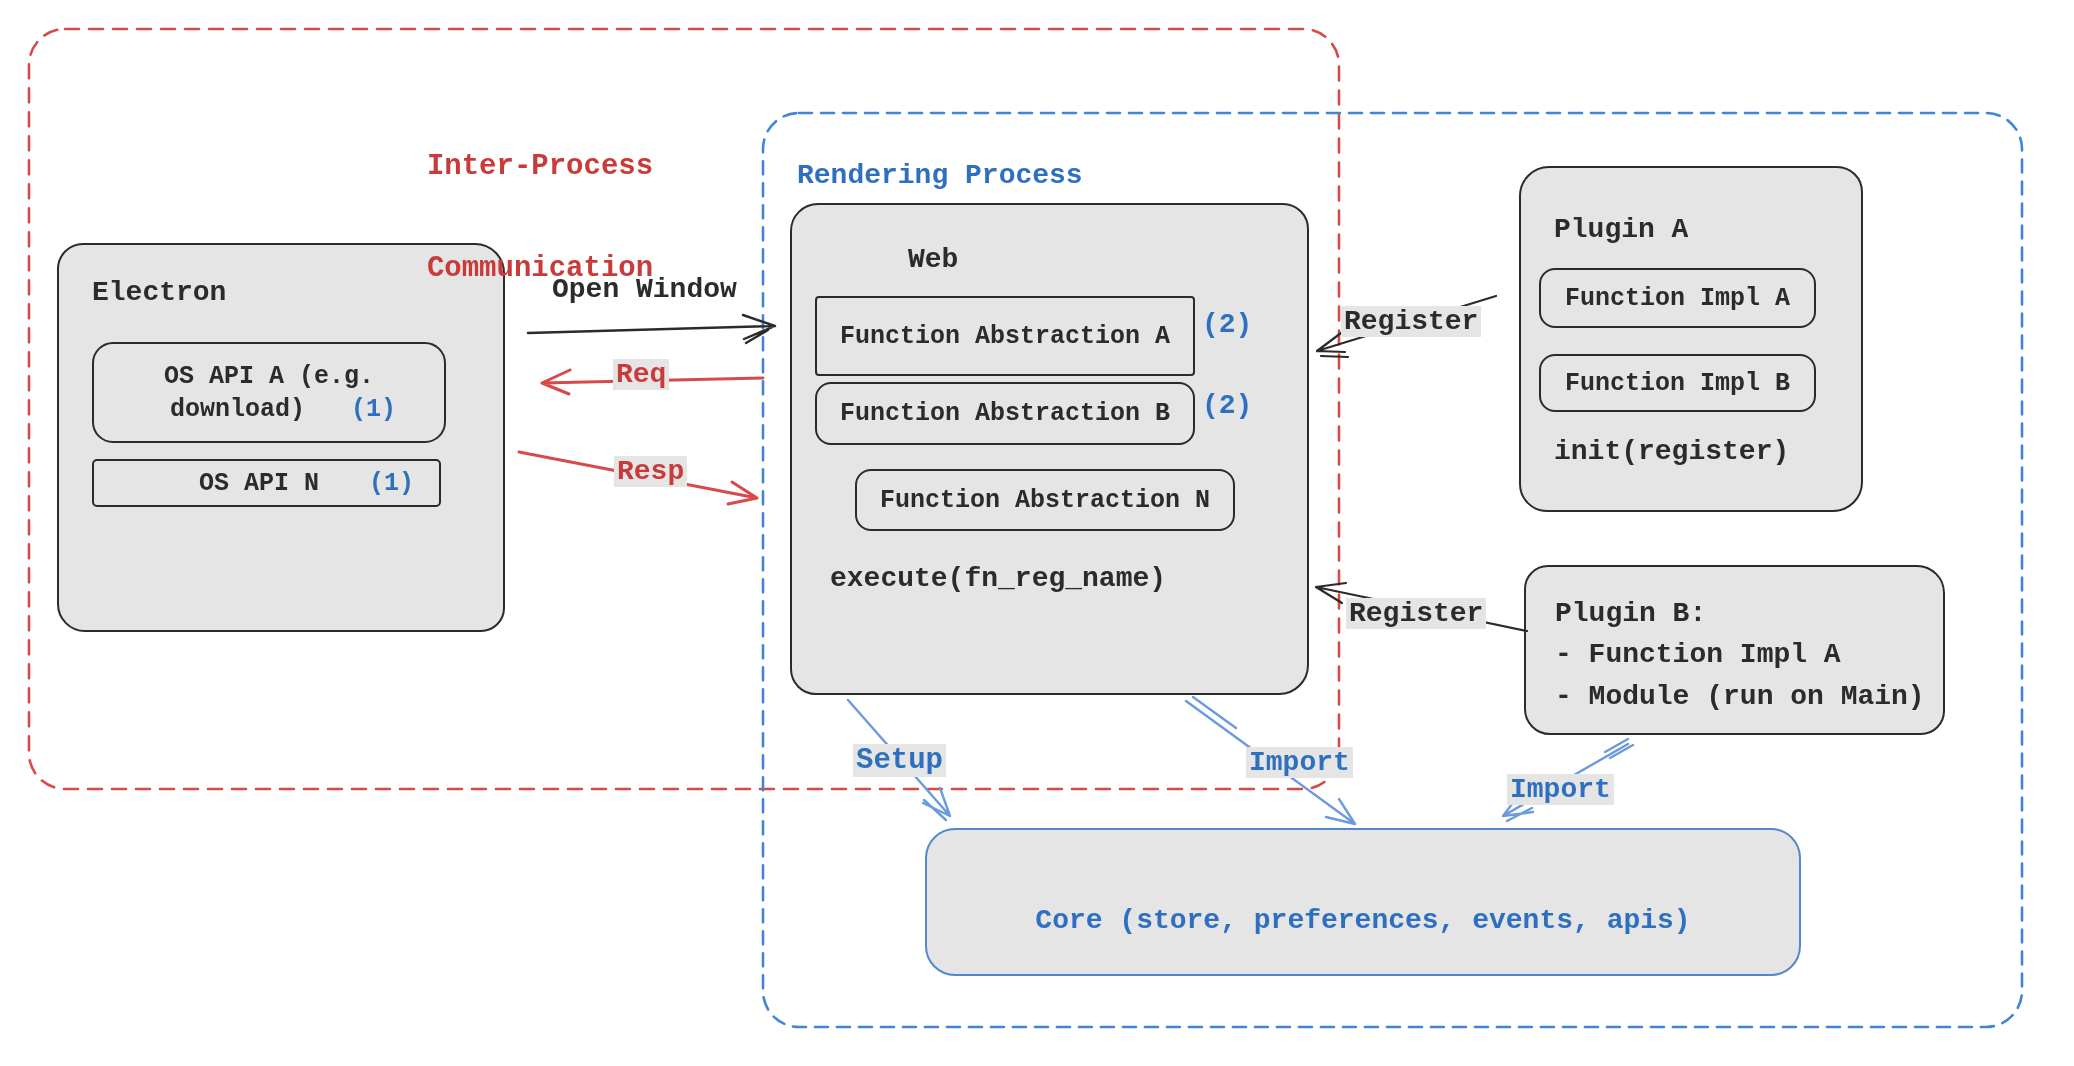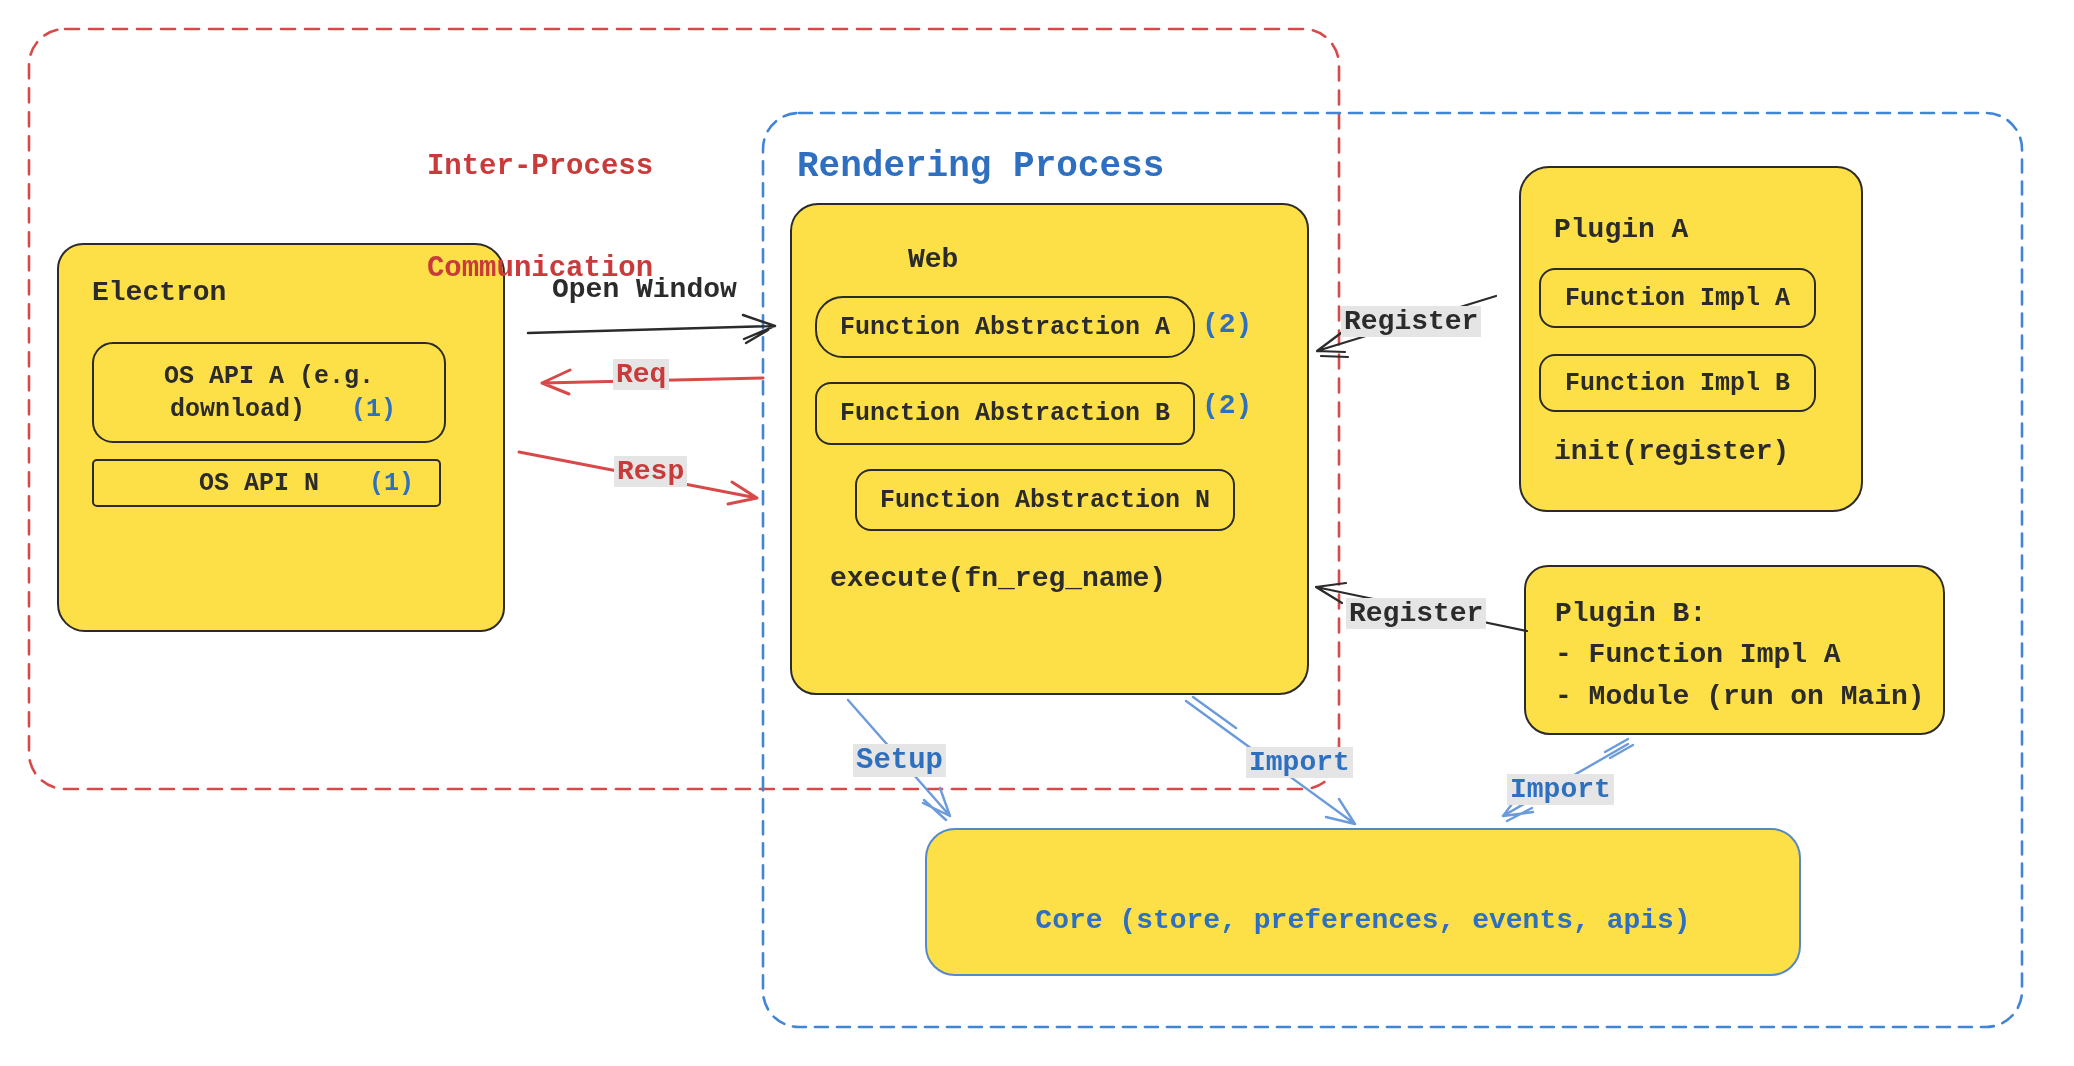--- a/index.html
+++ b/index.html
@@ -5,21 +5,21 @@
   :root{
     --red-border:#d84a4a; --red-text:#c93b3b;
     --blue-border:#4285d6; --blue-text:#2e6fc0;
     --arrow-blue:#6b9bdb; --core-border:#5588c9;
     --ink:#2b2b2b;
   }
   html,body{margin:0;padding:0;background:#fff;}
   .stage{position:relative;width:2074px;height:1066px;background:#ffffff;overflow:hidden;
          font-family:"Liberation Mono","DejaVu Sans Mono",monospace;}
   svg.layer{position:absolute;left:0;top:0;z-index:5;pointer-events:none;}
-  .box{position:absolute;border:2.4px solid var(--ink);background:#fde047;z-index:2;box-sizing:border-box;}
+  .box{position:absolute;border:2.4px solid var(--ink);background:#e5e5e5;z-index:2;box-sizing:border-box;}
   .inner{border-width:2px;display:flex;align-items:center;justify-content:center;
          font-weight:700;font-size:25px;color:var(--ink);}
   .t{position:absolute;z-index:6;font-weight:700;color:var(--ink);white-space:pre;}
   .ref{color:var(--blue-text);}
   .blue{color:var(--blue-text);}
   .redtxt{color:var(--red-text);}
   .tag{position:absolute;z-index:10;background:#e5e5e5;padding:0 3px;font-weight:700;white-space:pre;}
   .center{text-align:center;}
 </style>
 </head>
@@ -54,41 +54,41 @@
     </g>
     <g stroke="var(--arrow-blue)" stroke-width="2.4">
       <path d="M1628,744 L1503,816 M1605,752 L1628,739 M1610,758 L1633,745 M1503,816 L1533,812 M1503,816 L1521,792 M1507,821 L1532,808"></path>
     </g>
   </svg>
 
   <div class="t redtxt center" style="left:420px;top:82px;width:240px;font-size:29px;line-height:34px;">
     <div>Inter-Process</div>
     <div>Communication</div>
   </div>
-  <div class="t blue" style="left:797px;top:146px;font-size:36px;">Rendering Process</div>
+  <div class="t blue" style="left:797px;top:160px;font-size:28px;">Rendering Process</div>
 
   <div class="box" style="left:57px;top:243px;width:448px;height:389px;border-radius:26px 30px 24px 28px;"></div>
   <div class="t" style="left:92px;top:277px;font-size:28px;">Electron</div>
   <div class="box inner" style="left:92px;top:342px;width:354px;height:101px;border-radius:21px;flex-direction:column;line-height:33px;">
     <div>OS API A (e.g.</div>
     <div style="display:flex;gap:46px;transform:translateX(14px);">
       <span>download)</span>
       <span class="ref">(1)</span>
     </div>
   </div>
   <div class="box inner" style="left:92px;top:459px;width:349px;height:48px;border-radius:5px;">
     <div style="display:flex;gap:50px;transform:translateX(40px);">
       <span>OS API N</span>
       <span class="ref">(1)</span>
     </div>
   </div>
 
   <div class="box" style="left:790px;top:203px;width:519px;height:492px;border-radius:28px 26px 30px 26px;"></div>
   <div class="t" style="left:908px;top:244px;font-size:28px;">Web</div>
-  <div class="box inner" style="left:815px;top:296px;width:380px;height:62px;border-radius:28px;">Function Abstraction A</div>
+  <div class="box inner" style="left:815px;top:296px;width:380px;height:80px;border-radius:4px;">Function Abstraction A</div>
   <div class="t blue" style="left:1202px;top:309px;font-size:28px;">(2)</div>
   <div class="box inner" style="left:815px;top:382px;width:380px;height:63px;border-radius:16px;">Function Abstraction B</div>
   <div class="t blue" style="left:1202px;top:390px;font-size:28px;">(2)</div>
   <div class="box inner" style="left:815px;top:469px;width:380px;height:62px;border-radius:16px;margin-left:40px;">Function Abstraction N</div>
   <div class="t" style="left:830px;top:563px;font-size:28px;">execute(fn_reg_name)</div>
 
   <div class="box" style="left:1519px;top:166px;width:344px;height:346px;border-radius:30px 26px 30px 28px;"></div>
   <div class="t" style="left:1554px;top:214px;font-size:28px;">Plugin A</div>
   <div class="box inner" style="left:1539px;top:268px;width:277px;height:60px;border-radius:16px;">Function Impl A</div>
   <div class="box inner" style="left:1539px;top:354px;width:277px;height:58px;border-radius:16px;">Function Impl B</div>

